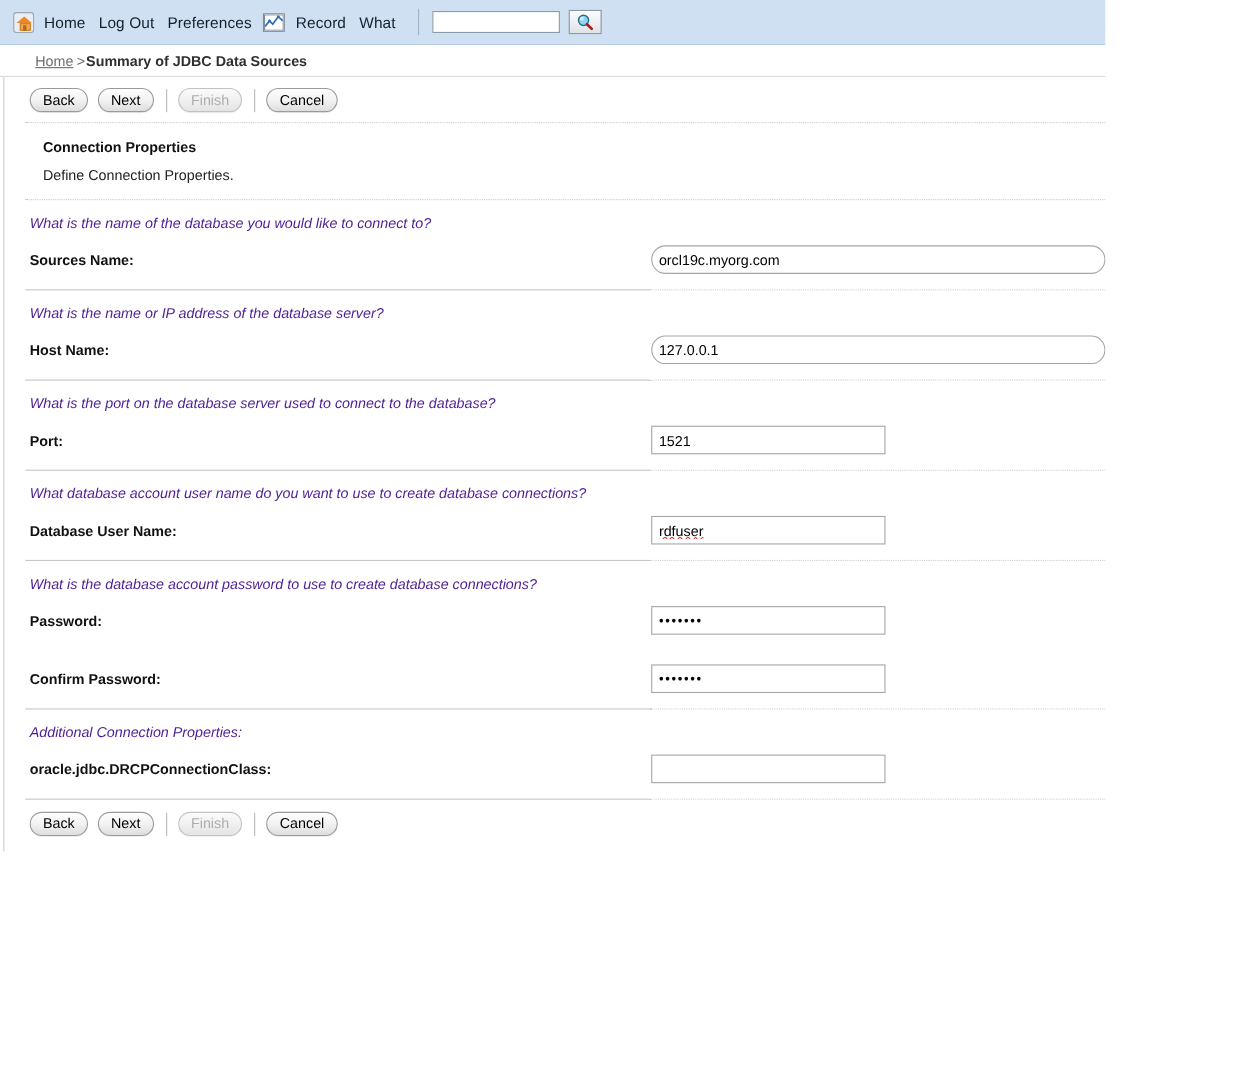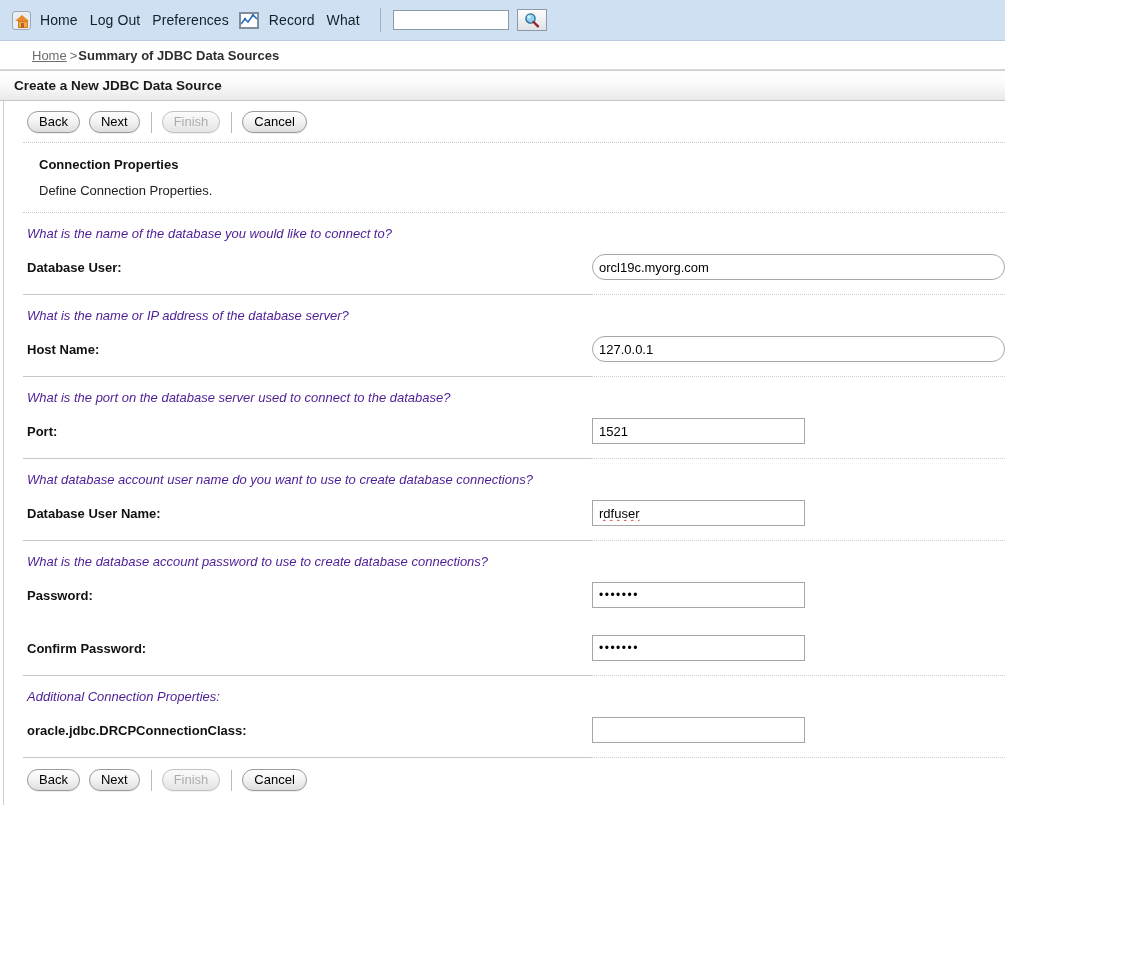--- a/index.html
+++ b/index.html
@@ -298,21 +298,20 @@
       </span>
     </button>
   </div>
 
   <div class="breadcrumb">
     <a href="#" class="bc-home">Home</a>
     <span class="bc-sep">&gt;</span>
     <span class="bc-cur">Summary of JDBC Data Sources</span>
   </div>
 
-  <div class="pagetitle">Create a New JDBC Data Source</div>
 
   <div class="content">
 
     <div class="btnbar">
       <button class="btn">Back</button>
       <button class="btn">Next</button>
       <span class="btn-sep"></span>
       <button class="btn disabled" disabled="">Finish</button>
       <span class="btn-sep"></span>
       <button class="btn">Cancel</button>
@@ -321,21 +320,21 @@
     <div class="rule-dotted"></div>
 
     <div class="step-head">Connection Properties</div>
     <div class="step-sub">Define Connection Properties.</div>
 
     <div class="rule-dotted"></div>
 
     <div id="form-rows">
         <div class="question">What is the name of the database you would like to connect to?</div>
         <div class="fieldrow">
-          <div class="flabel">Database User:</div>
+          <div class="flabel">Sources Name:</div>
           <input type="text" class="finput w-xl" value="orcl19c.myorg.com" style="">
         </div>
         <div class="rule-split">
           <span class="solid"></span>
           <span class="dots"></span>
         </div>
         <div class="question">What is the name or IP address of the database server?</div>
         <div class="fieldrow">
           <div class="flabel">Host Name:</div>
           <input type="text" class="finput w-xl" value="127.0.0.1" style="">

